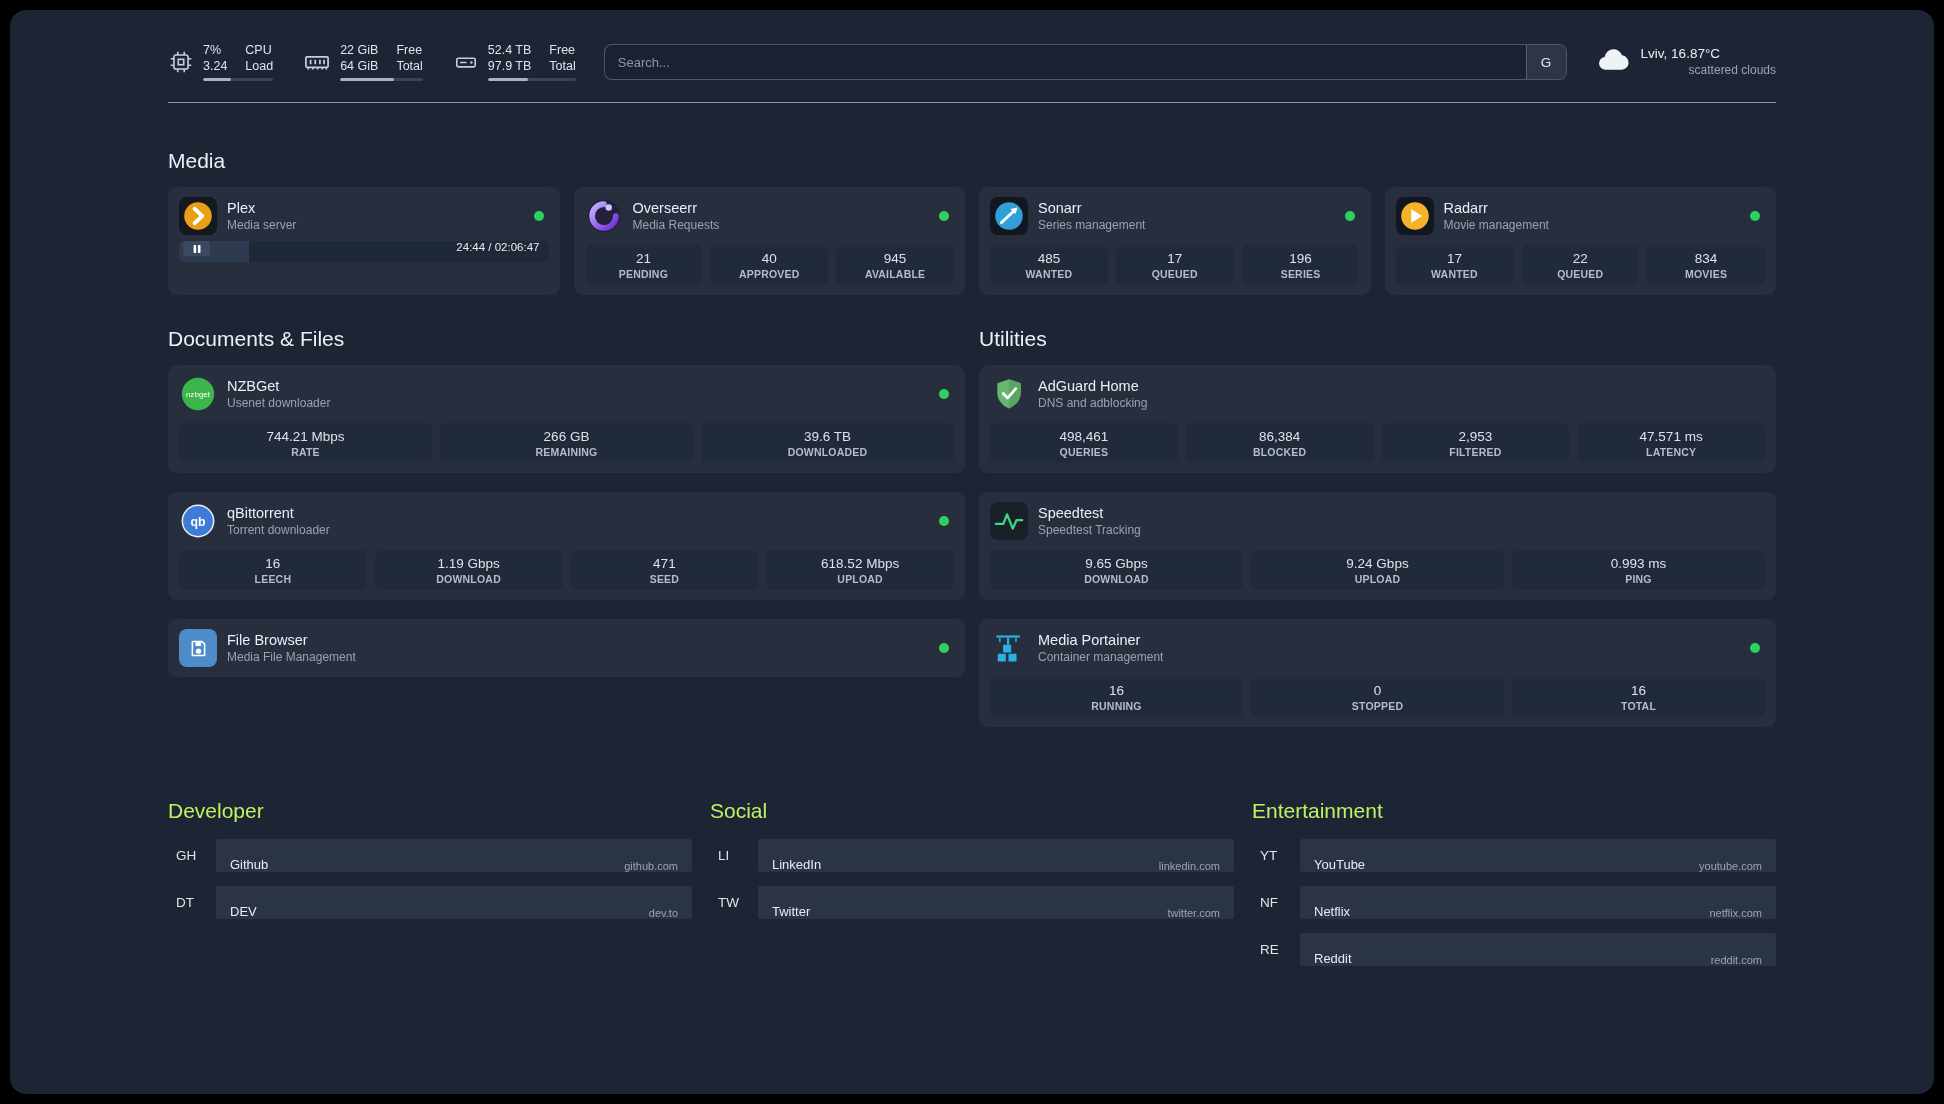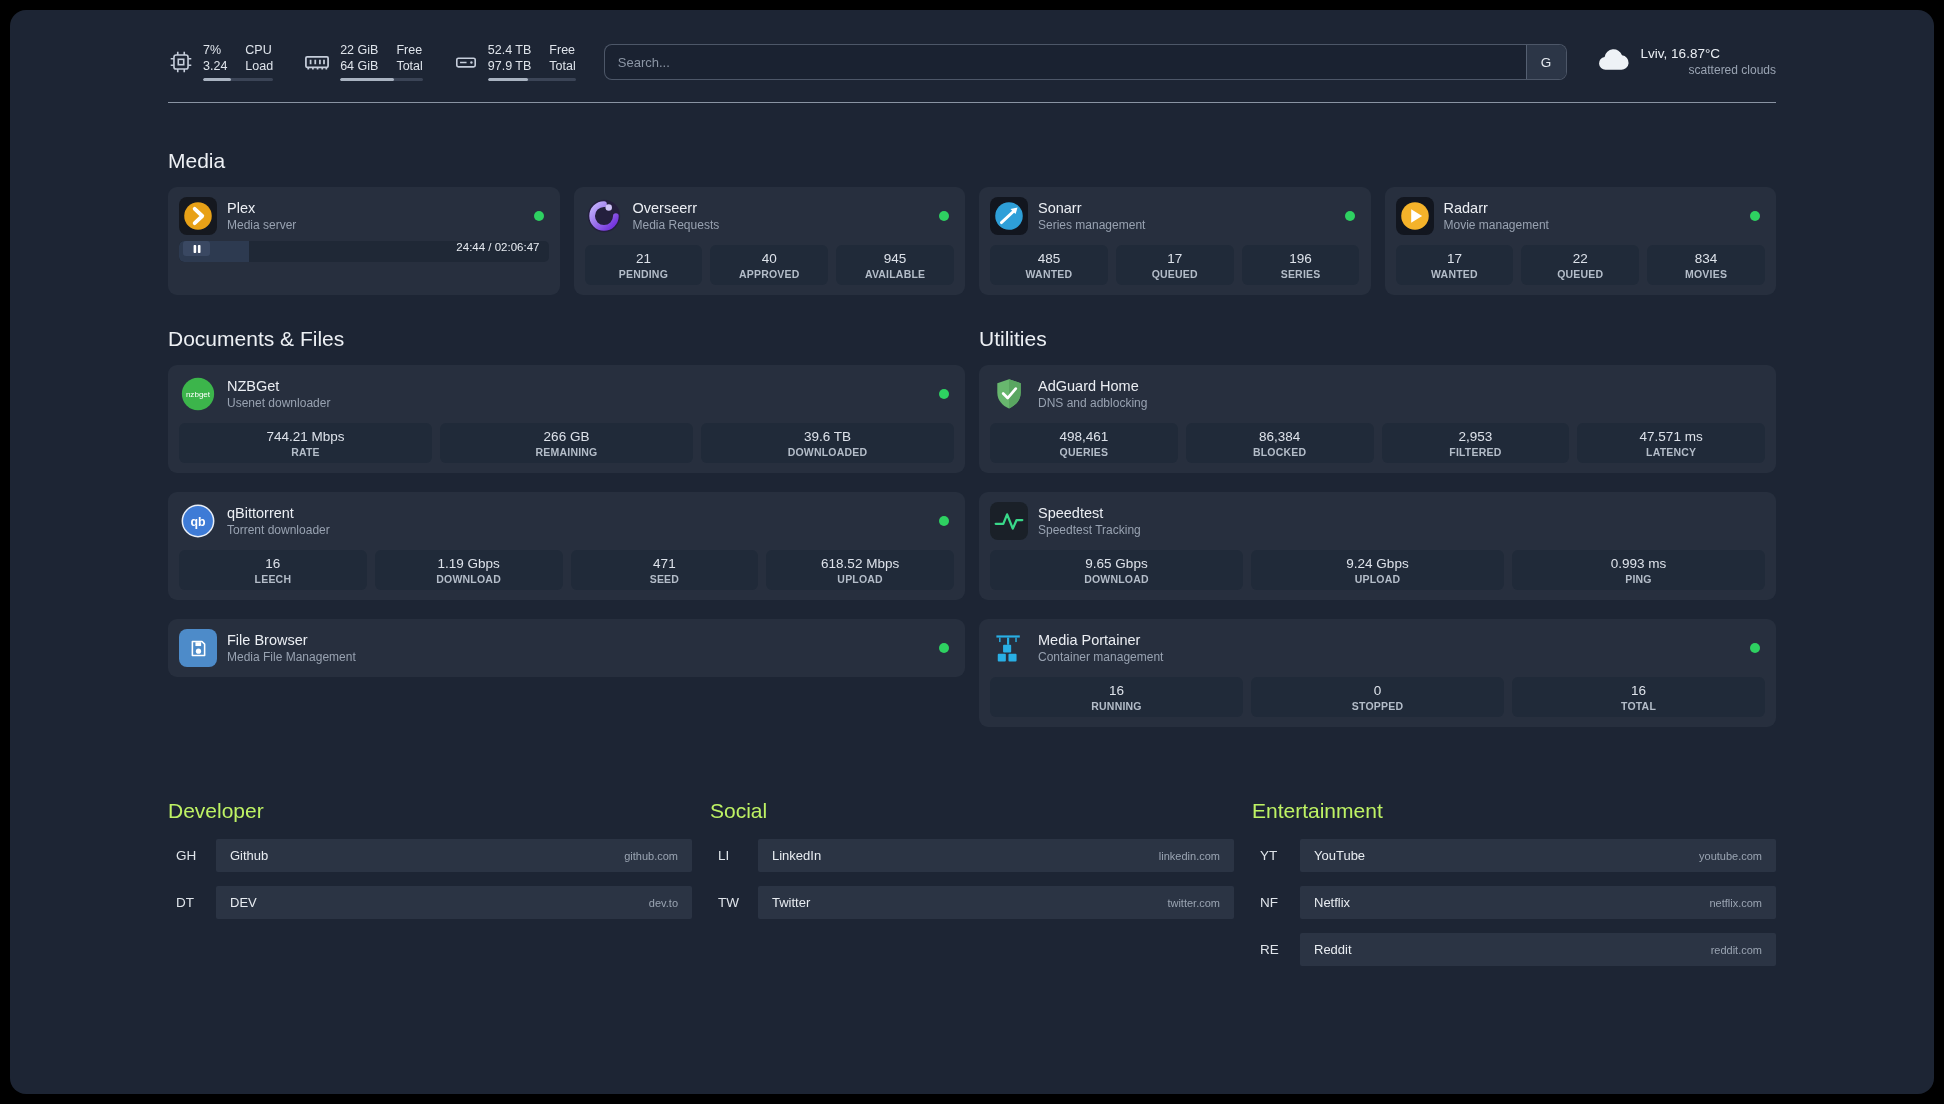--- a/index.html
+++ b/index.html
@@ -67,21 +67,21 @@
   .pb-fill{position:absolute;left:0;top:0;bottom:0;background:#2d3a50;border-radius:5px 0 0 5px;width:0;}
   .pause{position:relative;margin-left:4px;width:27px;height:15px;background:#3a4862;
     border-radius:3px;display:flex;align-items:center;justify-content:center;cursor:pointer;}
   .player-time{position:relative;margin-left:auto;padding-right:9px;font-size:11.5px;color:#e8ecf2;}
 
   
   .bm-section{display:grid;grid-template-columns:repeat(3,1fr);gap:18px;margin-top:56px;padding-bottom:30px;}
   .bm-title{font-size:21px;font-weight:500;color:#bef264;margin:16px 0 16px;}
   .bm-row{display:flex;align-items:center;height:33px;margin-bottom:14px;cursor:pointer;}
   .bm-abbr{width:48px;flex-shrink:0;font-size:13.5px;color:#dfe4ea;padding-left:8px;box-sizing:border-box;}
-  .bm-pill{flex:1;height:100%;display:flex;align-items:center;justify-content:space-between;
+  .bm-pill{flex:1;height:100%;display:flex;align-items:flex-end;justify-content:space-between;
     background:#2b3444;border-radius:2px;padding:0 14px;box-sizing:border-box;}
   .bm-name{font-size:13px;color:#e8ecf1;}
   .bm-domain{font-size:11px;color:#9aa4b2;}
 </style>
 </head>
 <body>
 
 <div class="frame">
   <div class="content">
 

